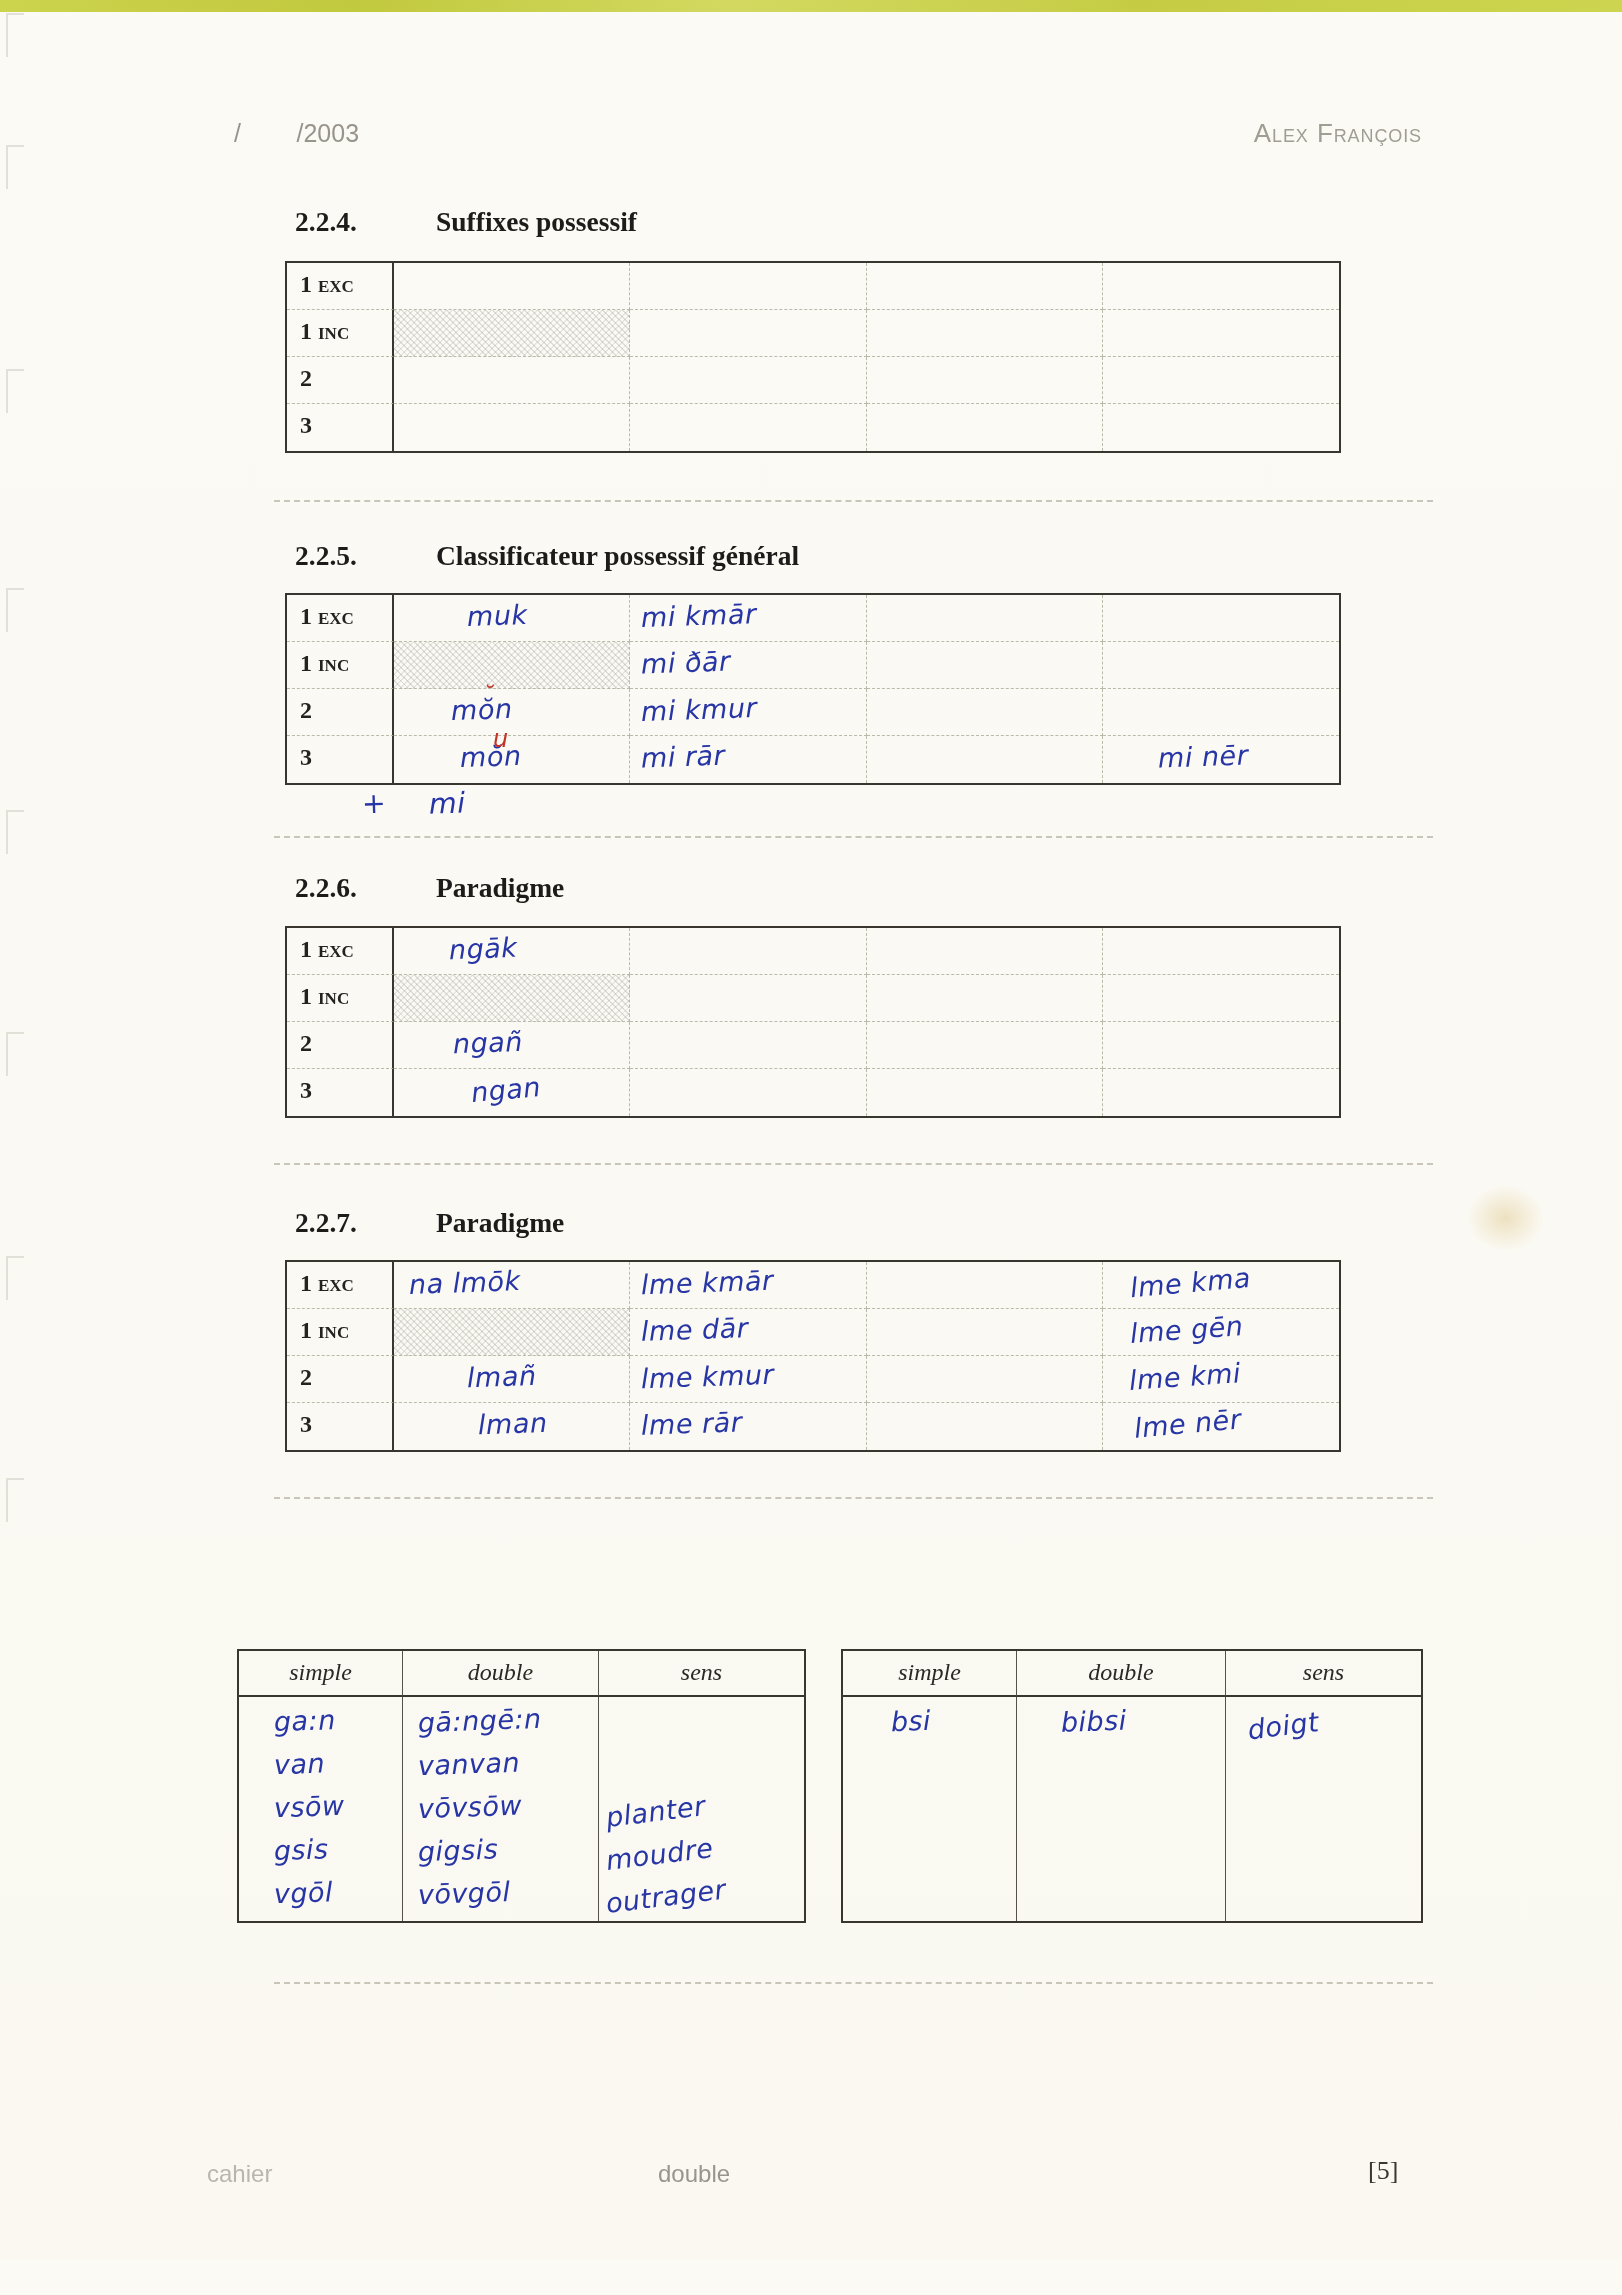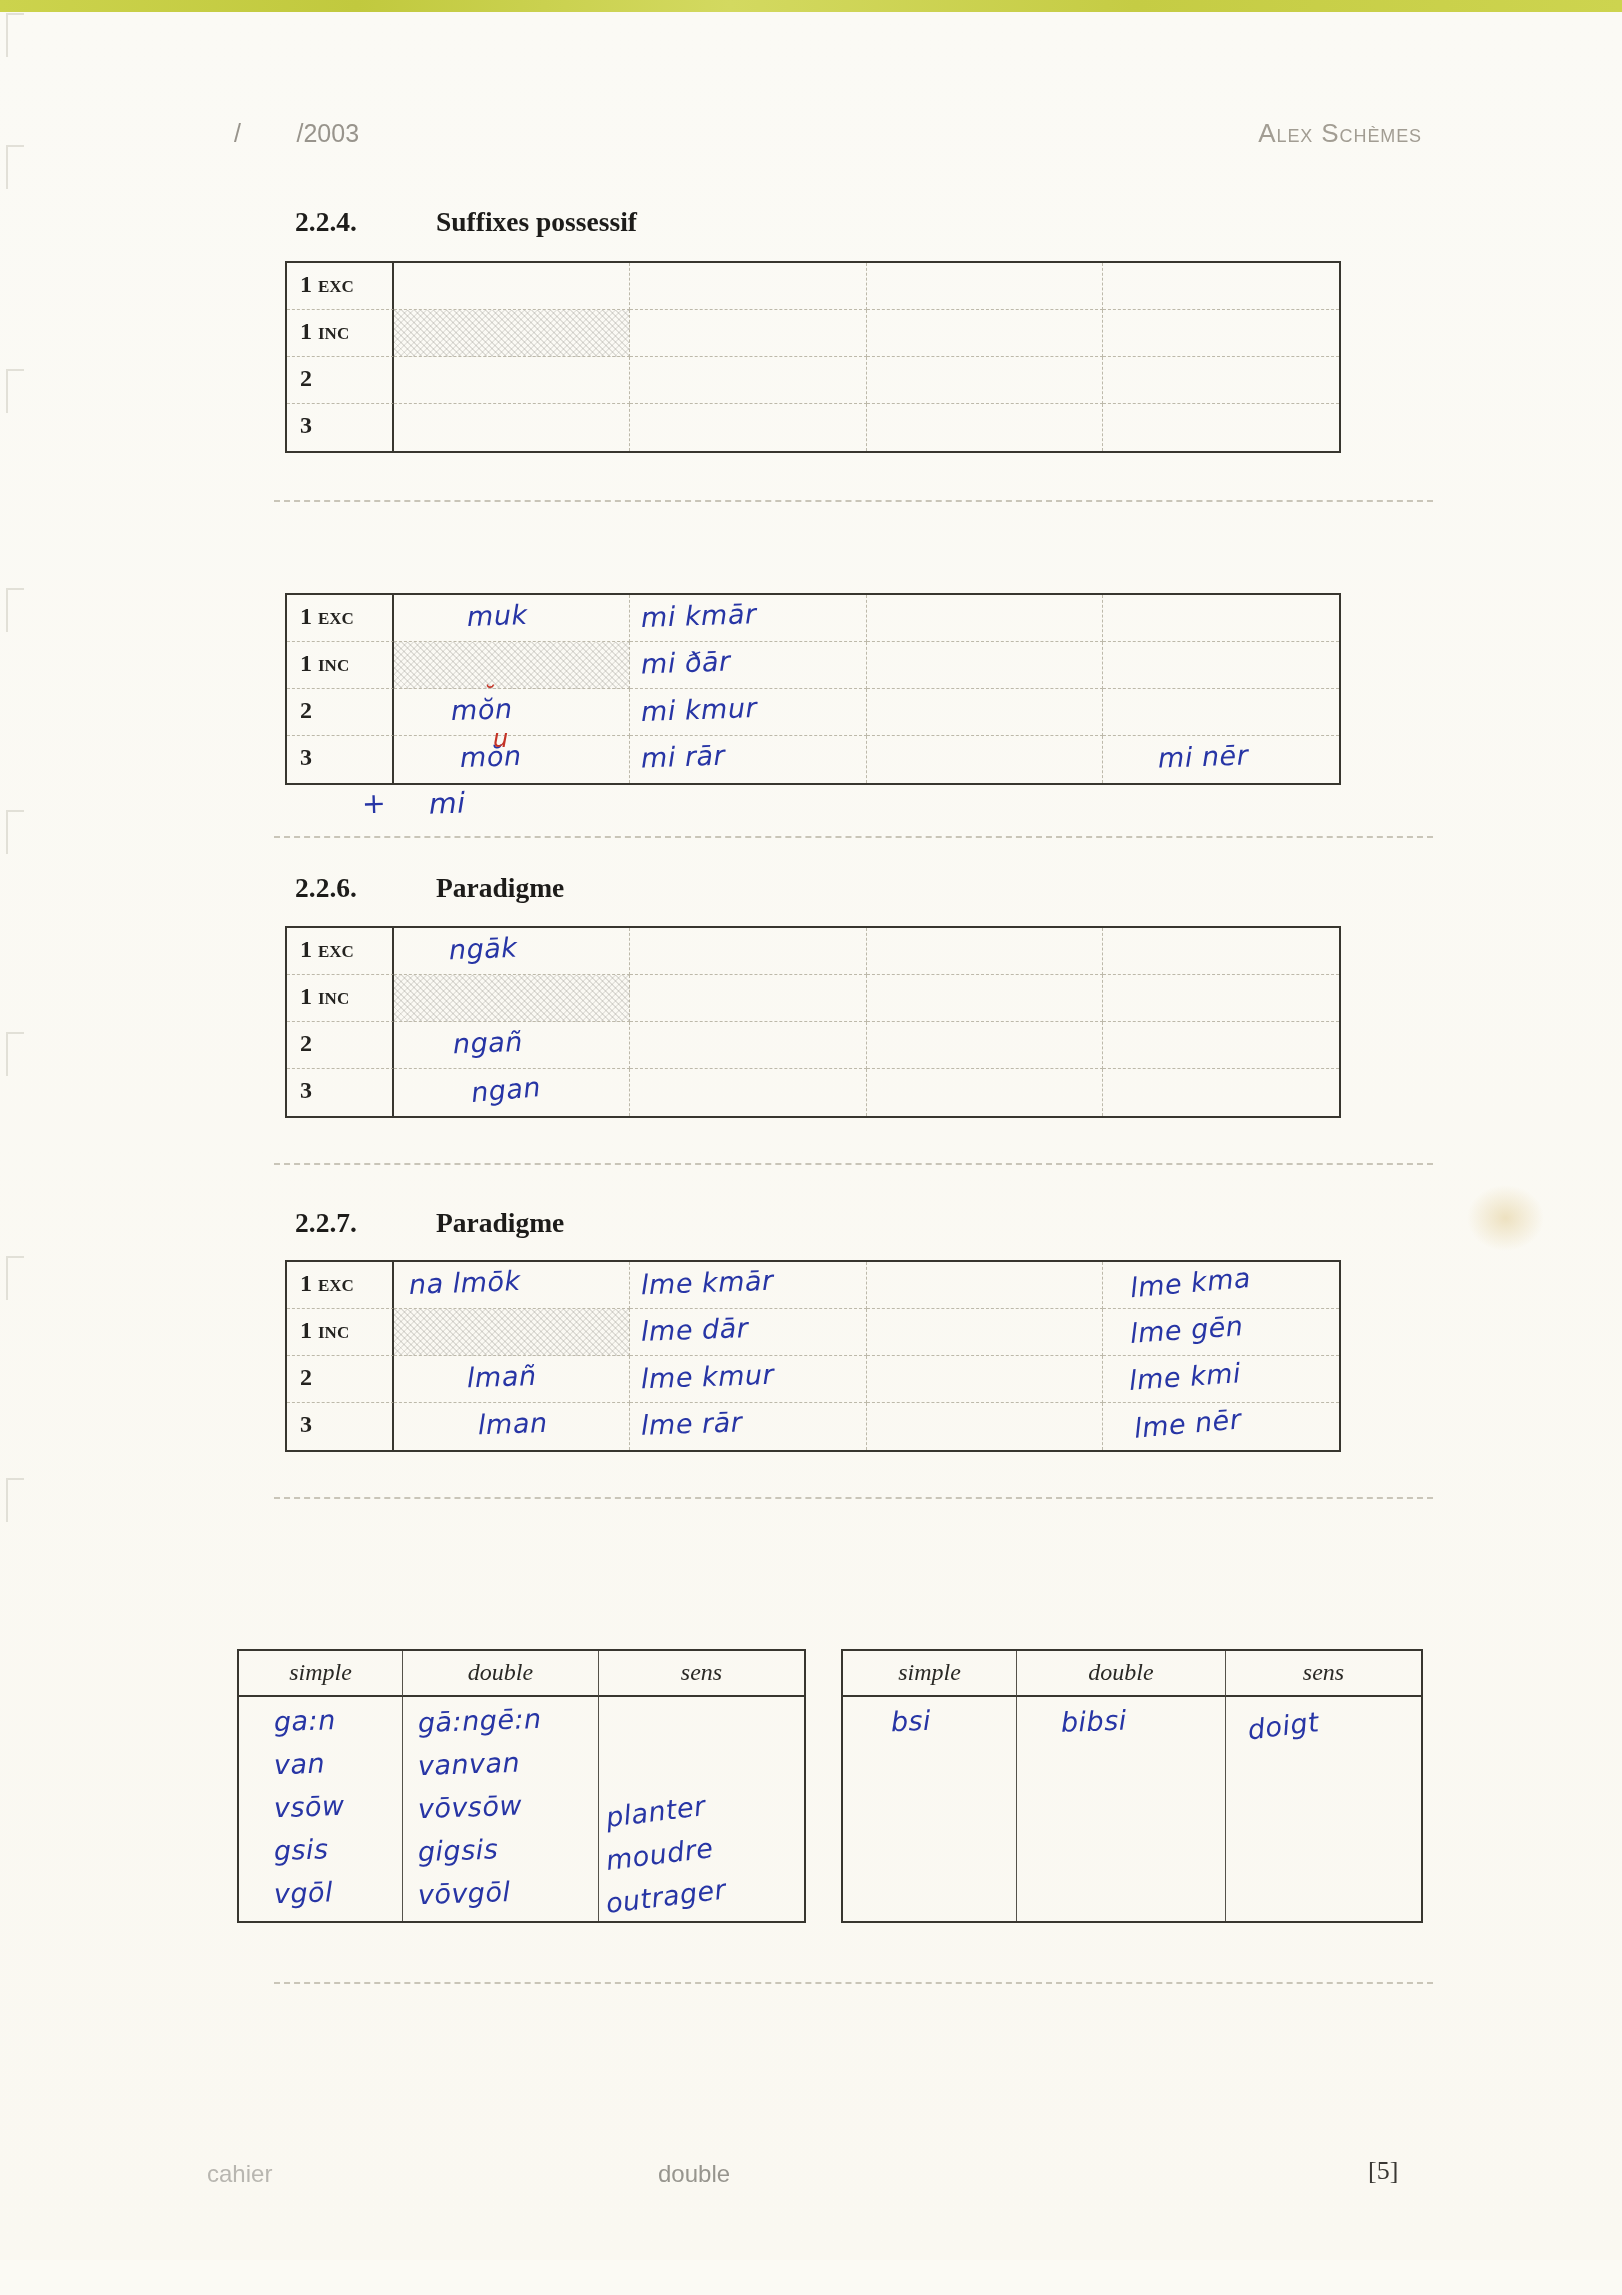--- a/index.html
+++ b/index.html
@@ -79,21 +79,21 @@
   <div class="artifact" style="top:145px"></div>
   <div class="artifact" style="top:369px"></div>
   <div class="artifact" style="top:588px"></div>
   <div class="artifact" style="top:810px"></div>
   <div class="artifact" style="top:1032px"></div>
   <div class="artifact" style="top:1256px"></div>
   <div class="artifact" style="top:1478px"></div>
   <div class="smudge"></div>
 
   <div class="header-date">/        /2003</div>
-  <div class="header-author">Alex Schèmes</div>
+  <div class="header-author">Alex François</div>
 
   <div class="sec-heading" style="top:206px">
     <span class="sec-num">2.2.4.</span><span class="sec-title">Suffixes possessif</span>
   </div>
 
   <div class="ptable" style="top:261px">
     <div class="plabel">1 exc</div>
     <div class="pcell"></div>
     <div class="pcell"></div>
     <div class="pcell"></div>
@@ -110,20 +110,23 @@
     <div class="pcell last"></div>
     <div class="plabel">3</div>
     <div class="pcell"></div>
     <div class="pcell"></div>
     <div class="pcell"></div>
     <div class="pcell last"></div>
   </div>
 
   <div class="sep" style="top:500px"></div>
 
+  <div class="sec-heading" style="top:540px">
+    <span class="sec-num">2.2.5.</span><span class="sec-title">Classificateur possessif général</span>
+  </div>
 
   <div class="ptable" style="top:593px">
     <div class="plabel">1 exc</div>
     <div class="pcell"><span class="hw" style="margin-left:73px">muk</span></div>
     <div class="pcell"><span class="hw" style="margin-left:11px">mi kmār</span></div>
     <div class="pcell"></div>
     <div class="pcell last"></div>
 
     <div class="plabel">1 inc</div>
     <div class="pcell shade"></div>

